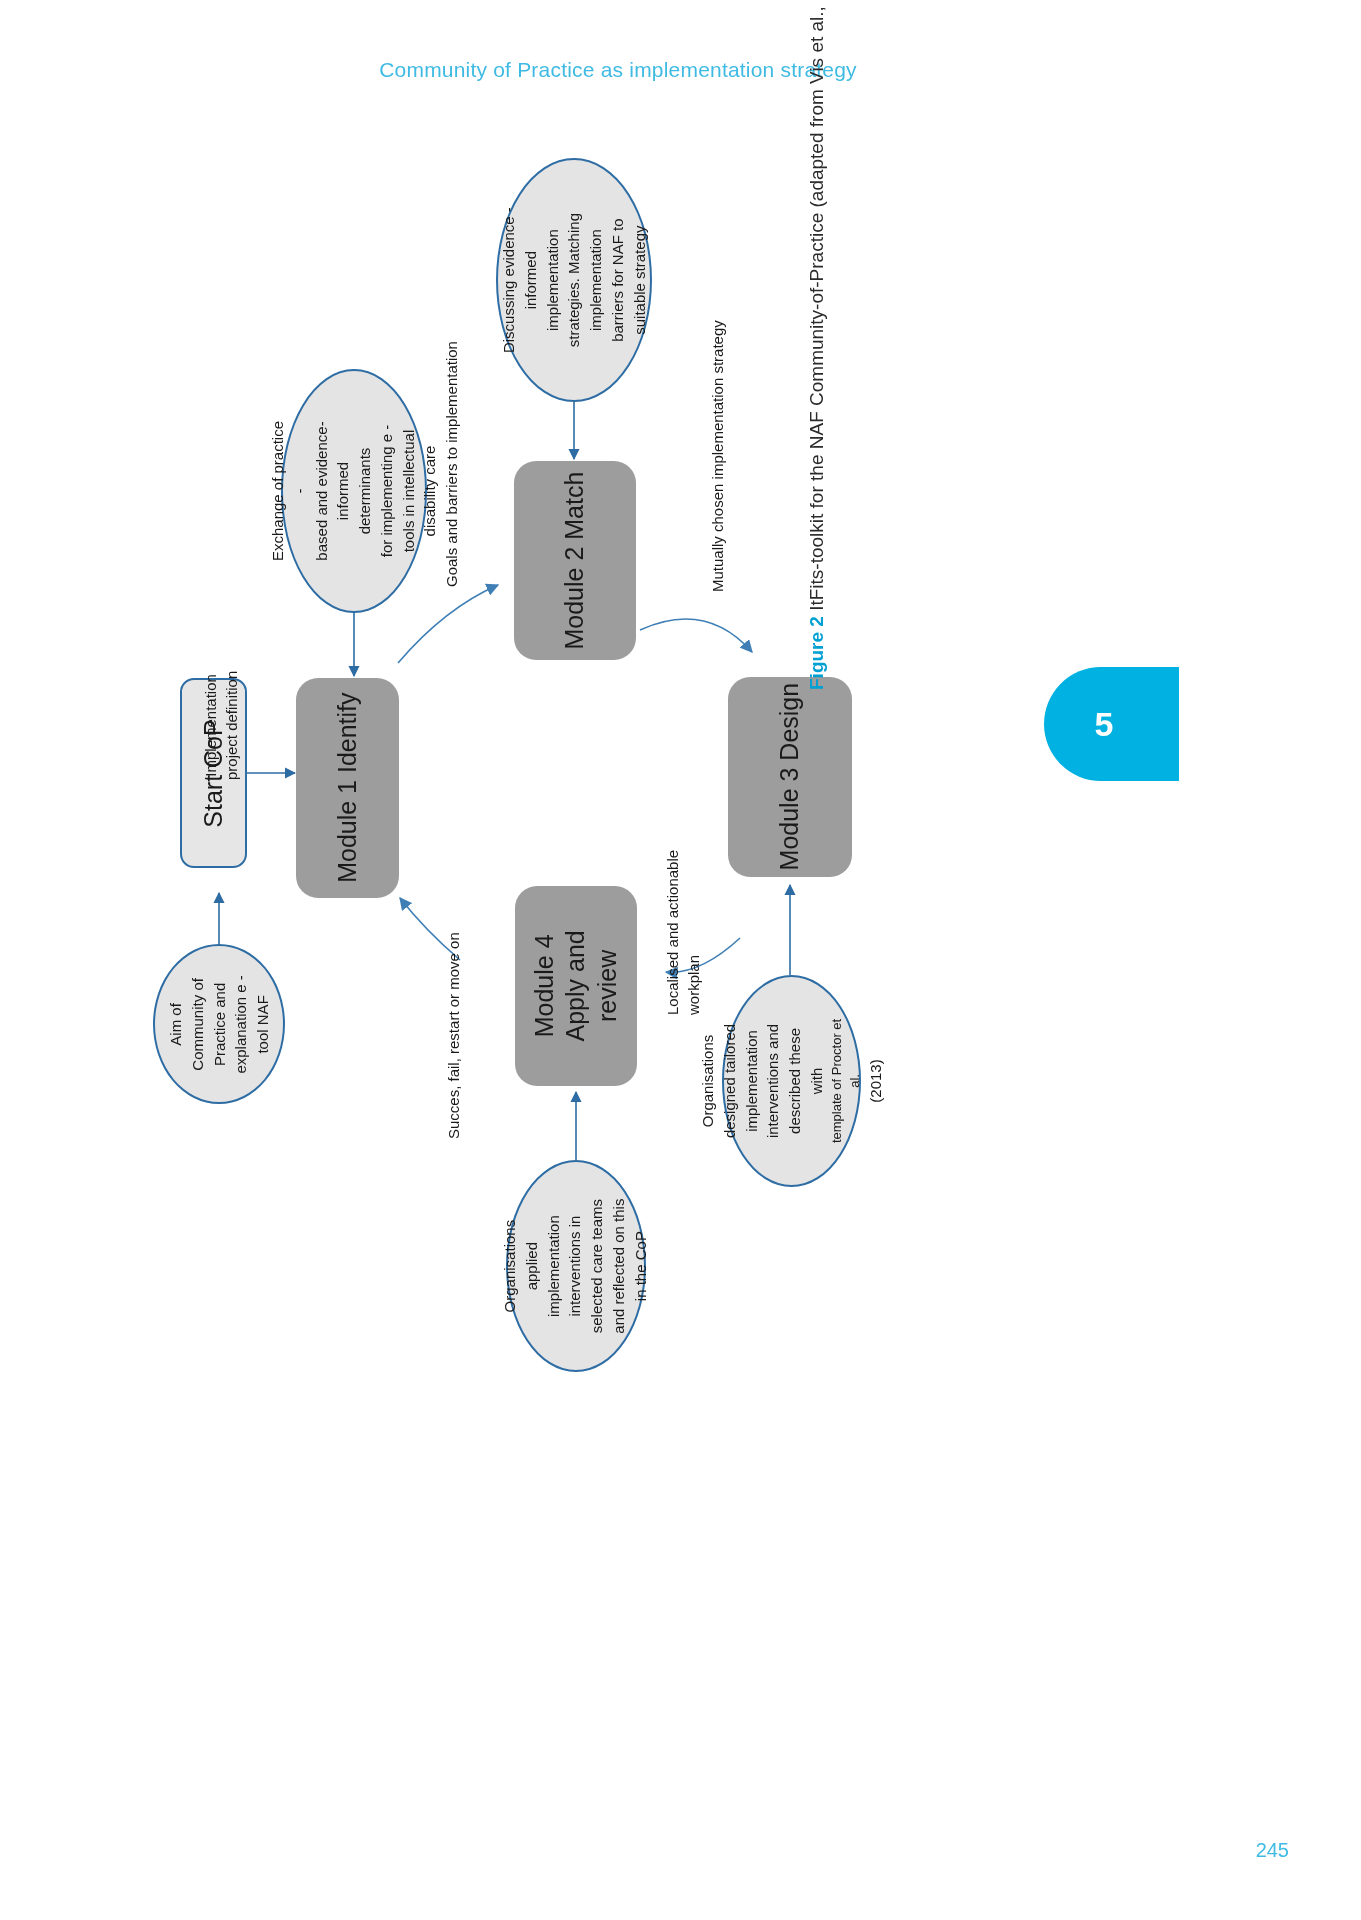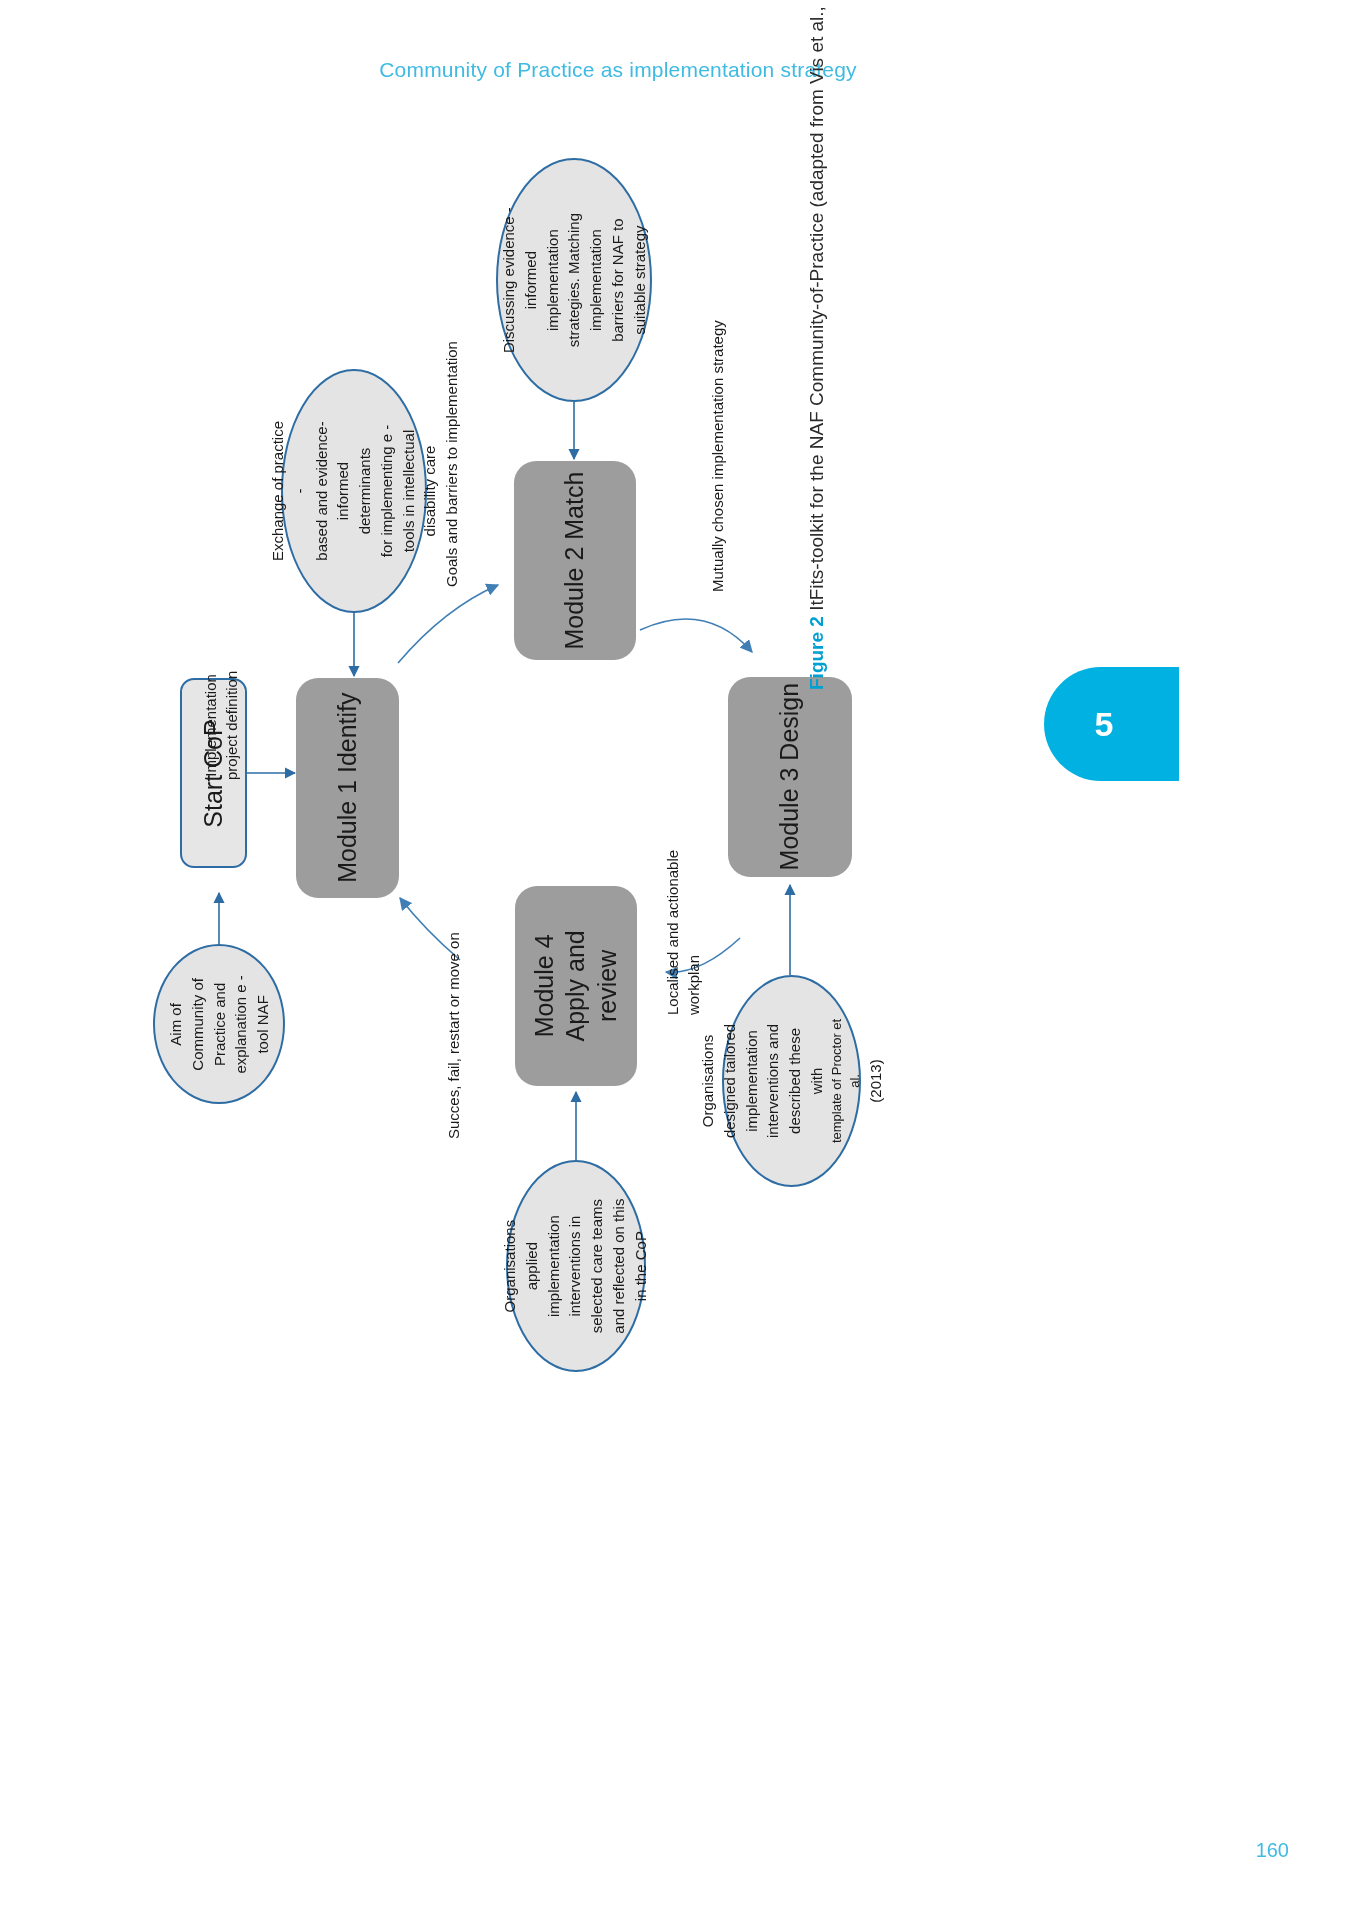--- a/index.html
+++ b/index.html
@@ -299,13 +299,13 @@
     <div>Succes, fail, restart or move on</div>
   </div>
 
   <div class="fig-caption">
     <span class="fig-num">Figure 2</span>
     <span>ItFits-toolkit for the NAF Community-of-Practice (adapted from Vis et al., 2023)</span>
   </div>
 
 </div>
 
-<div class="folio">160</div>
+<div class="folio">245</div>
 
 </body></html>

